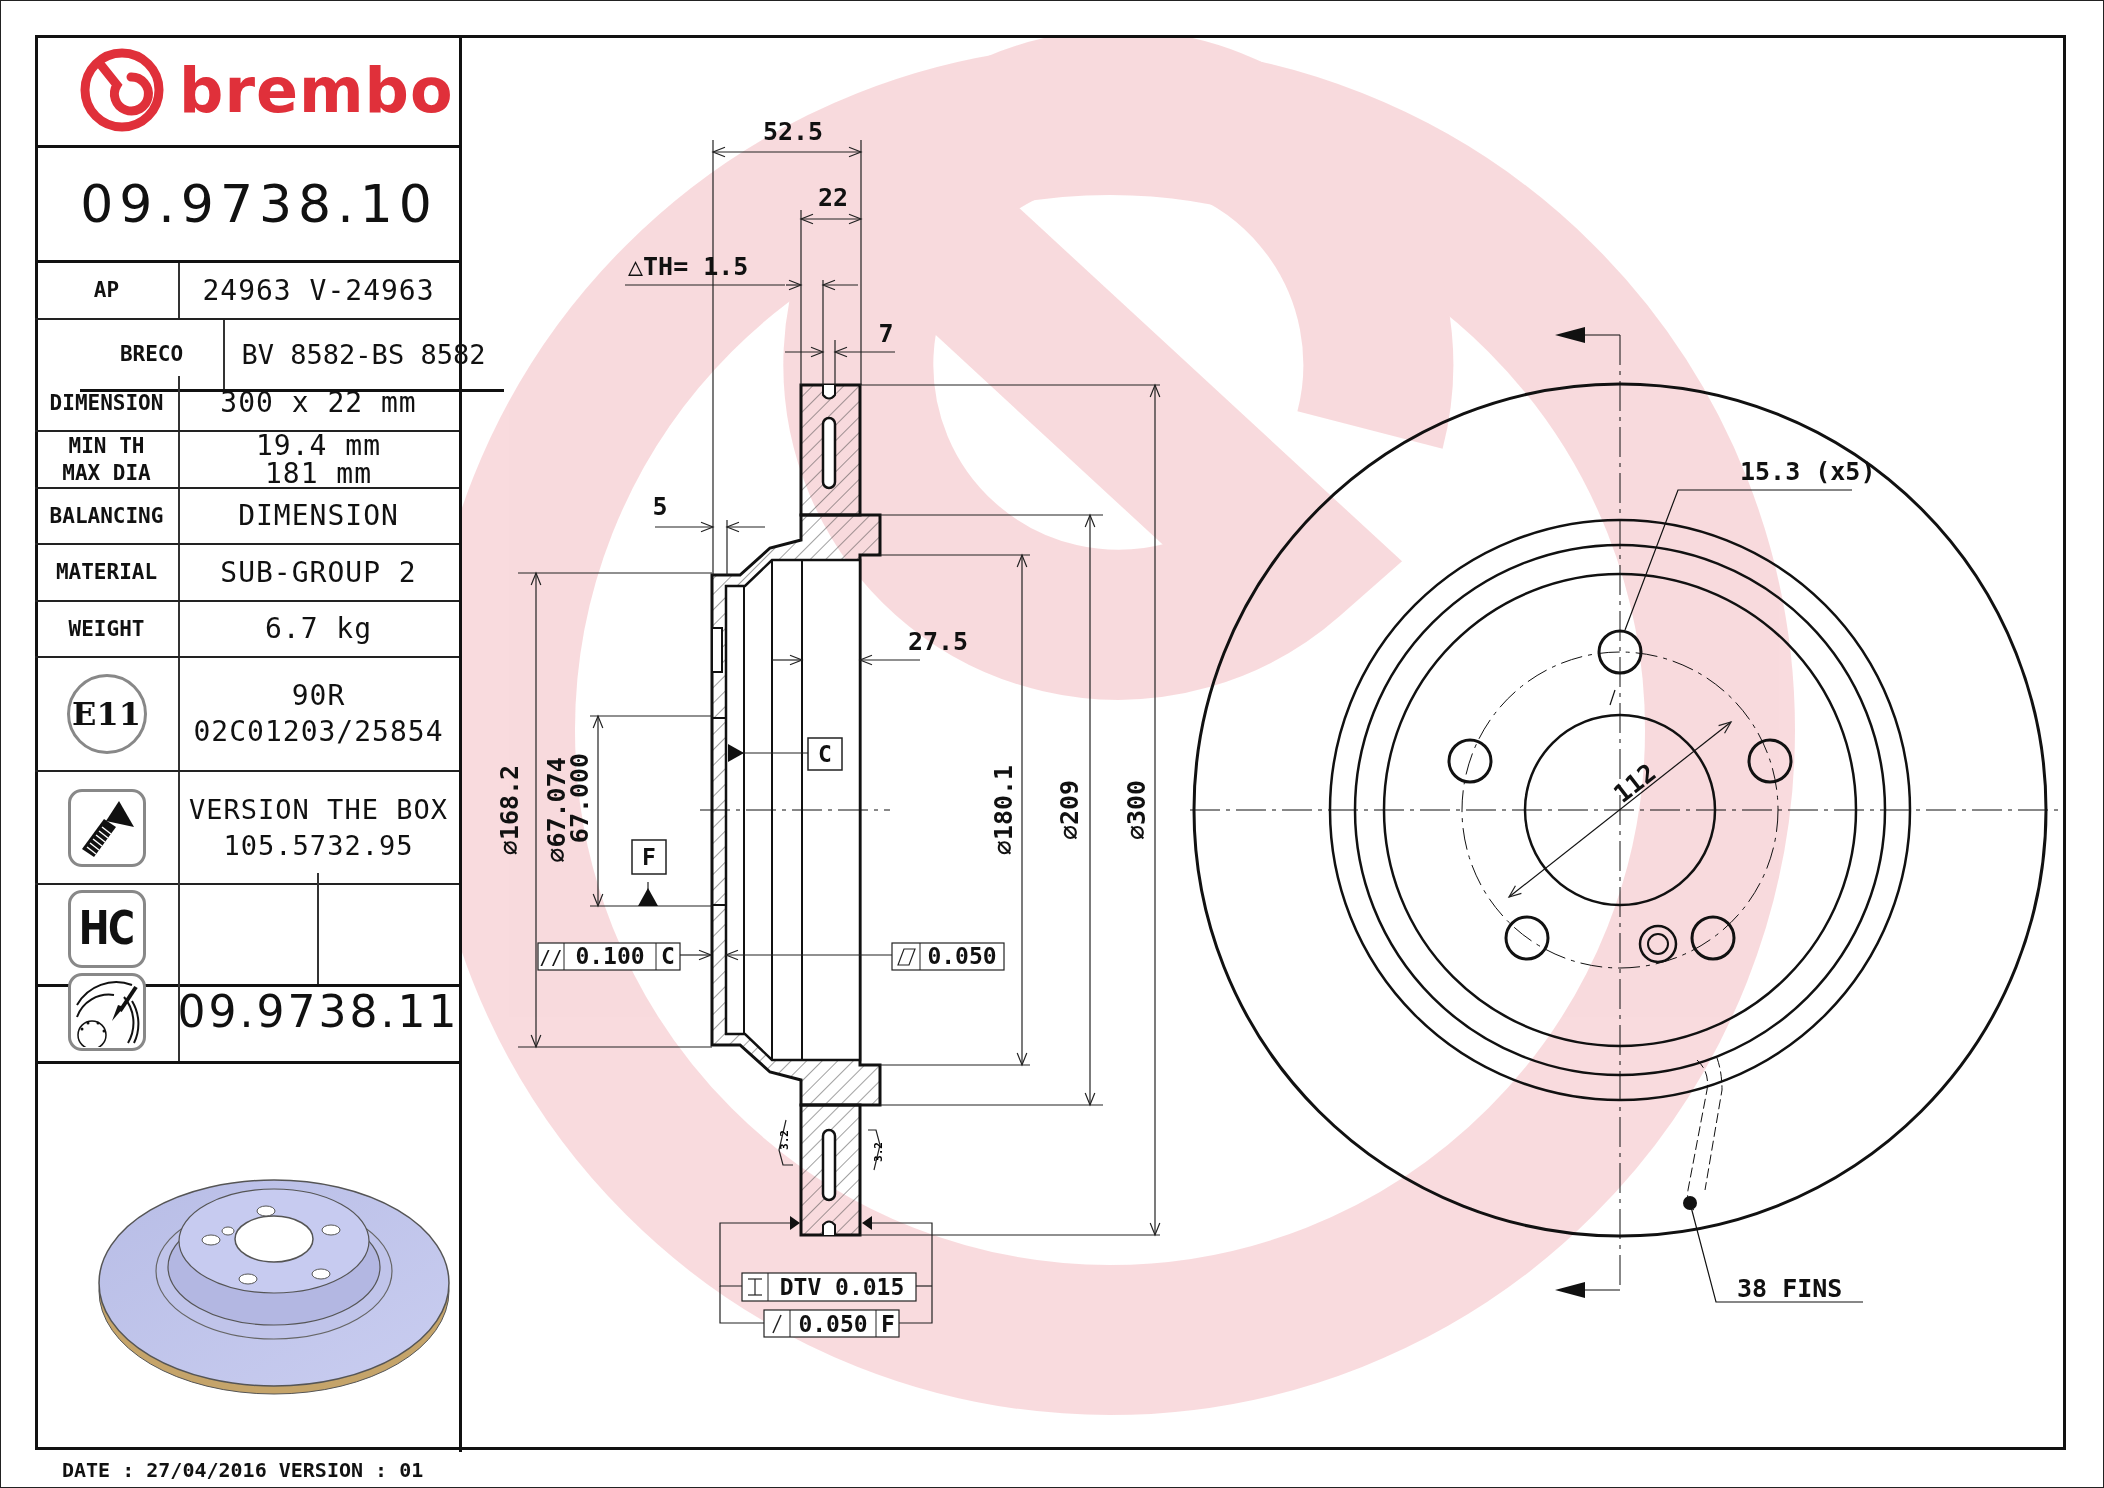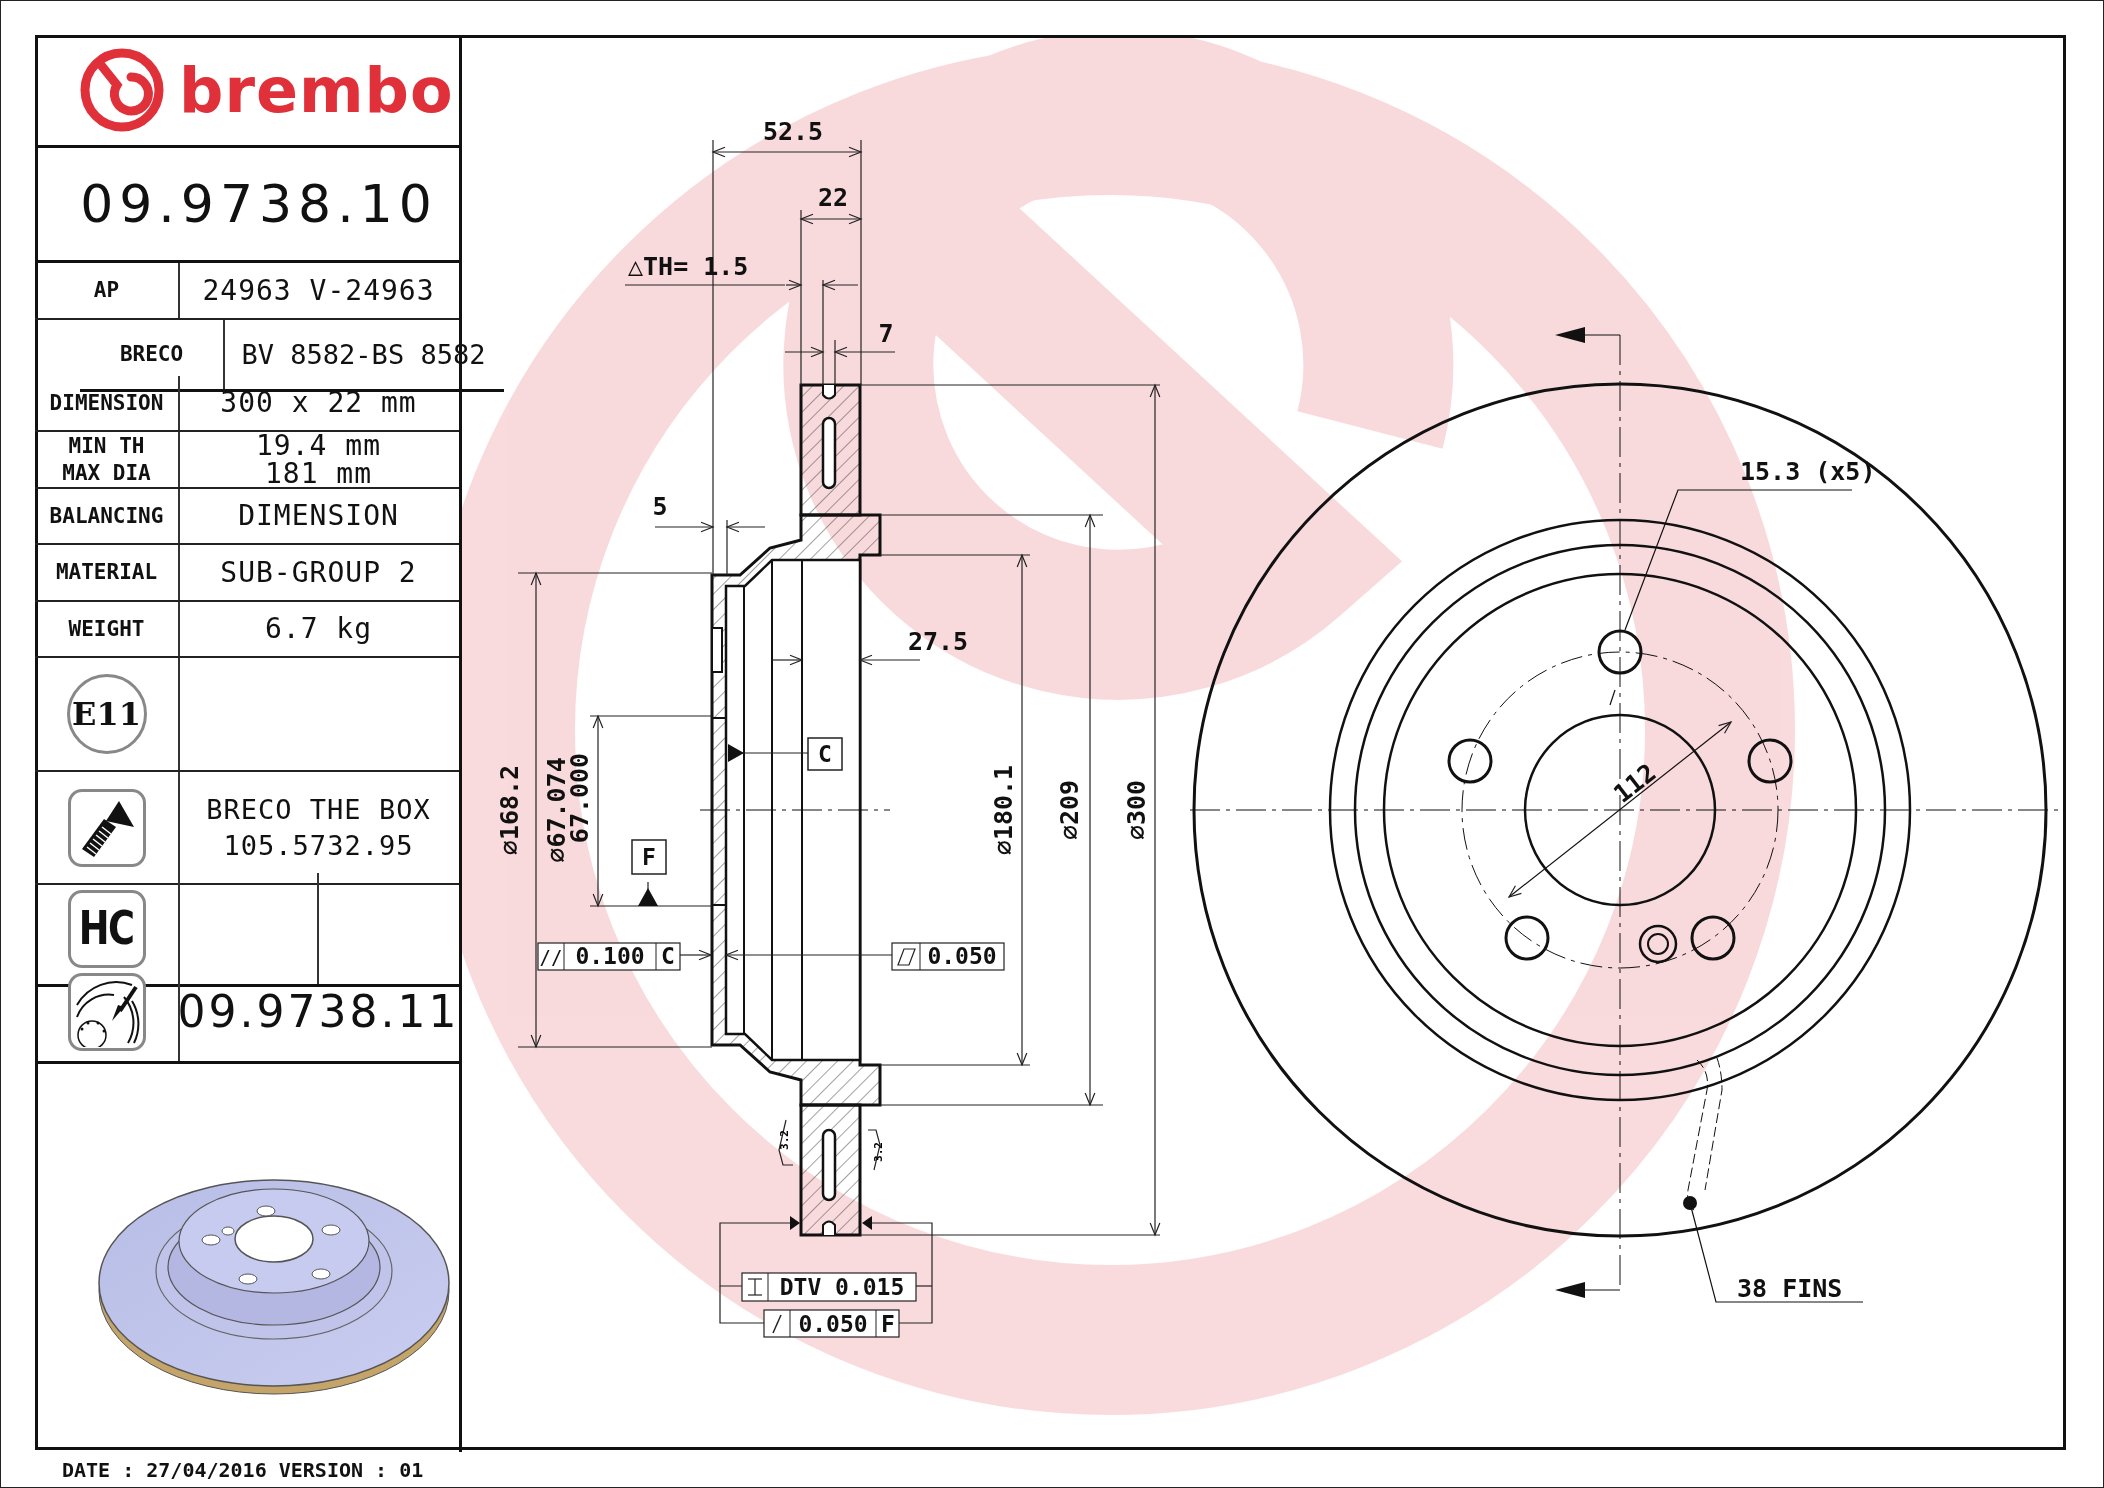--- a/index.html
+++ b/index.html
@@ -87,41 +87,45 @@
   </div>
   <div class="row" style="top:567px;height:56px;">
     <div class="cell-label">WEIGHT</div>
     <div class="cell-value">6.7 kg</div>
   </div>
 
   <div class="row" style="top:623px;height:114px;">
     <div class="cell-label">
       <div class="e11">E11</div>
     </div>
+    <div class="cell-value" style="flex-direction:column;line-height:36px;">
+      <span>90R</span>
+      <span>02C01203/25854</span>
+    </div>
   </div>
 
   <div class="row" style="top:737px;height:113px;">
     <div class="cell-label">
       <div class="icon-box">
         <svg width="62" height="62" viewBox="0 0 62 62">
           <polygon points="43,4 58,30 30,24" fill="#111"></polygon>
           <polygon points="28,22 40,30 18,60 6,52" fill="#111"></polygon>
           <g stroke="#fff" stroke-width="1.5">
             <line x1="11" y1="50" x2="20" y2="57"></line>
               <line x1="14" y1="46" x2="23" y2="53"></line>
             <line x1="17" y1="42" x2="26" y2="49"></line>
               <line x1="20" y1="38" x2="29" y2="45"></line>
             <line x1="23" y1="34" x2="32" y2="41"></line>
               <line x1="26" y1="30" x2="35" y2="37"></line>
           </g>
         </svg>
       </div>
     </div>
     <div class="cell-value" style="flex-direction:column;line-height:36px;font-size:27px;">
-      <span>BRECO THE BOX</span>
+      <span>VERSION THE BOX</span>
       <span>105.5732.95</span>
     </div>
   </div>
 
   <div class="row thick" style="top:838px;height:114px;">
     <div class="cell-label">
       <div class="icon-box">
         <span class="hc">HC</span>
       </div>
     </div>

